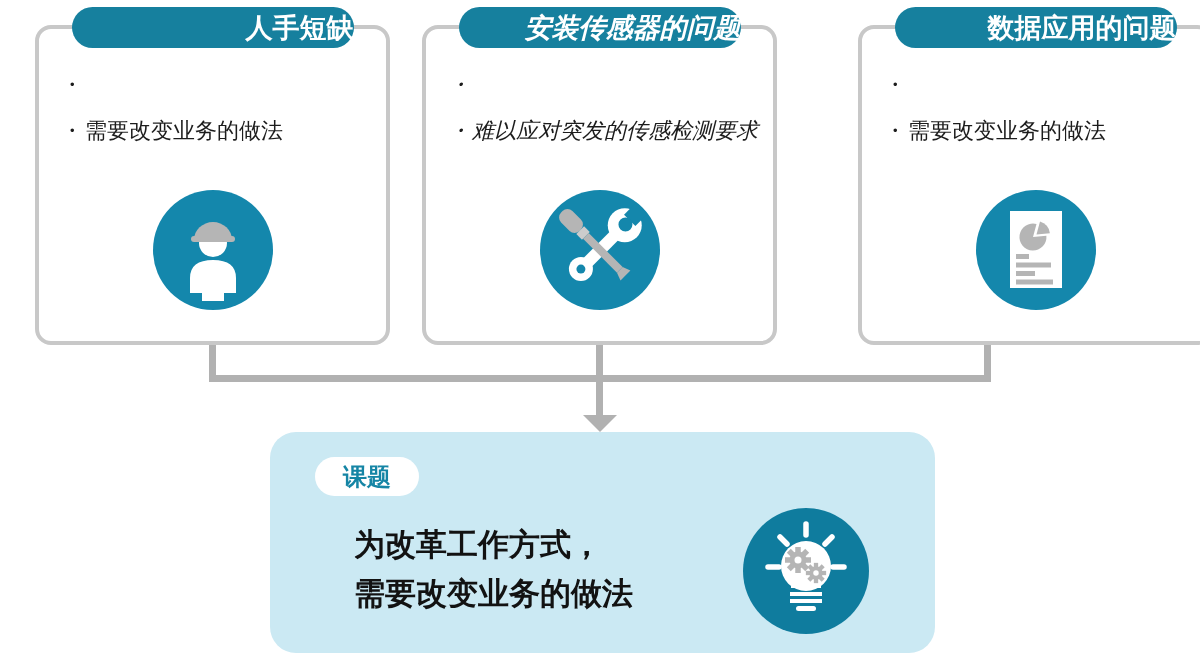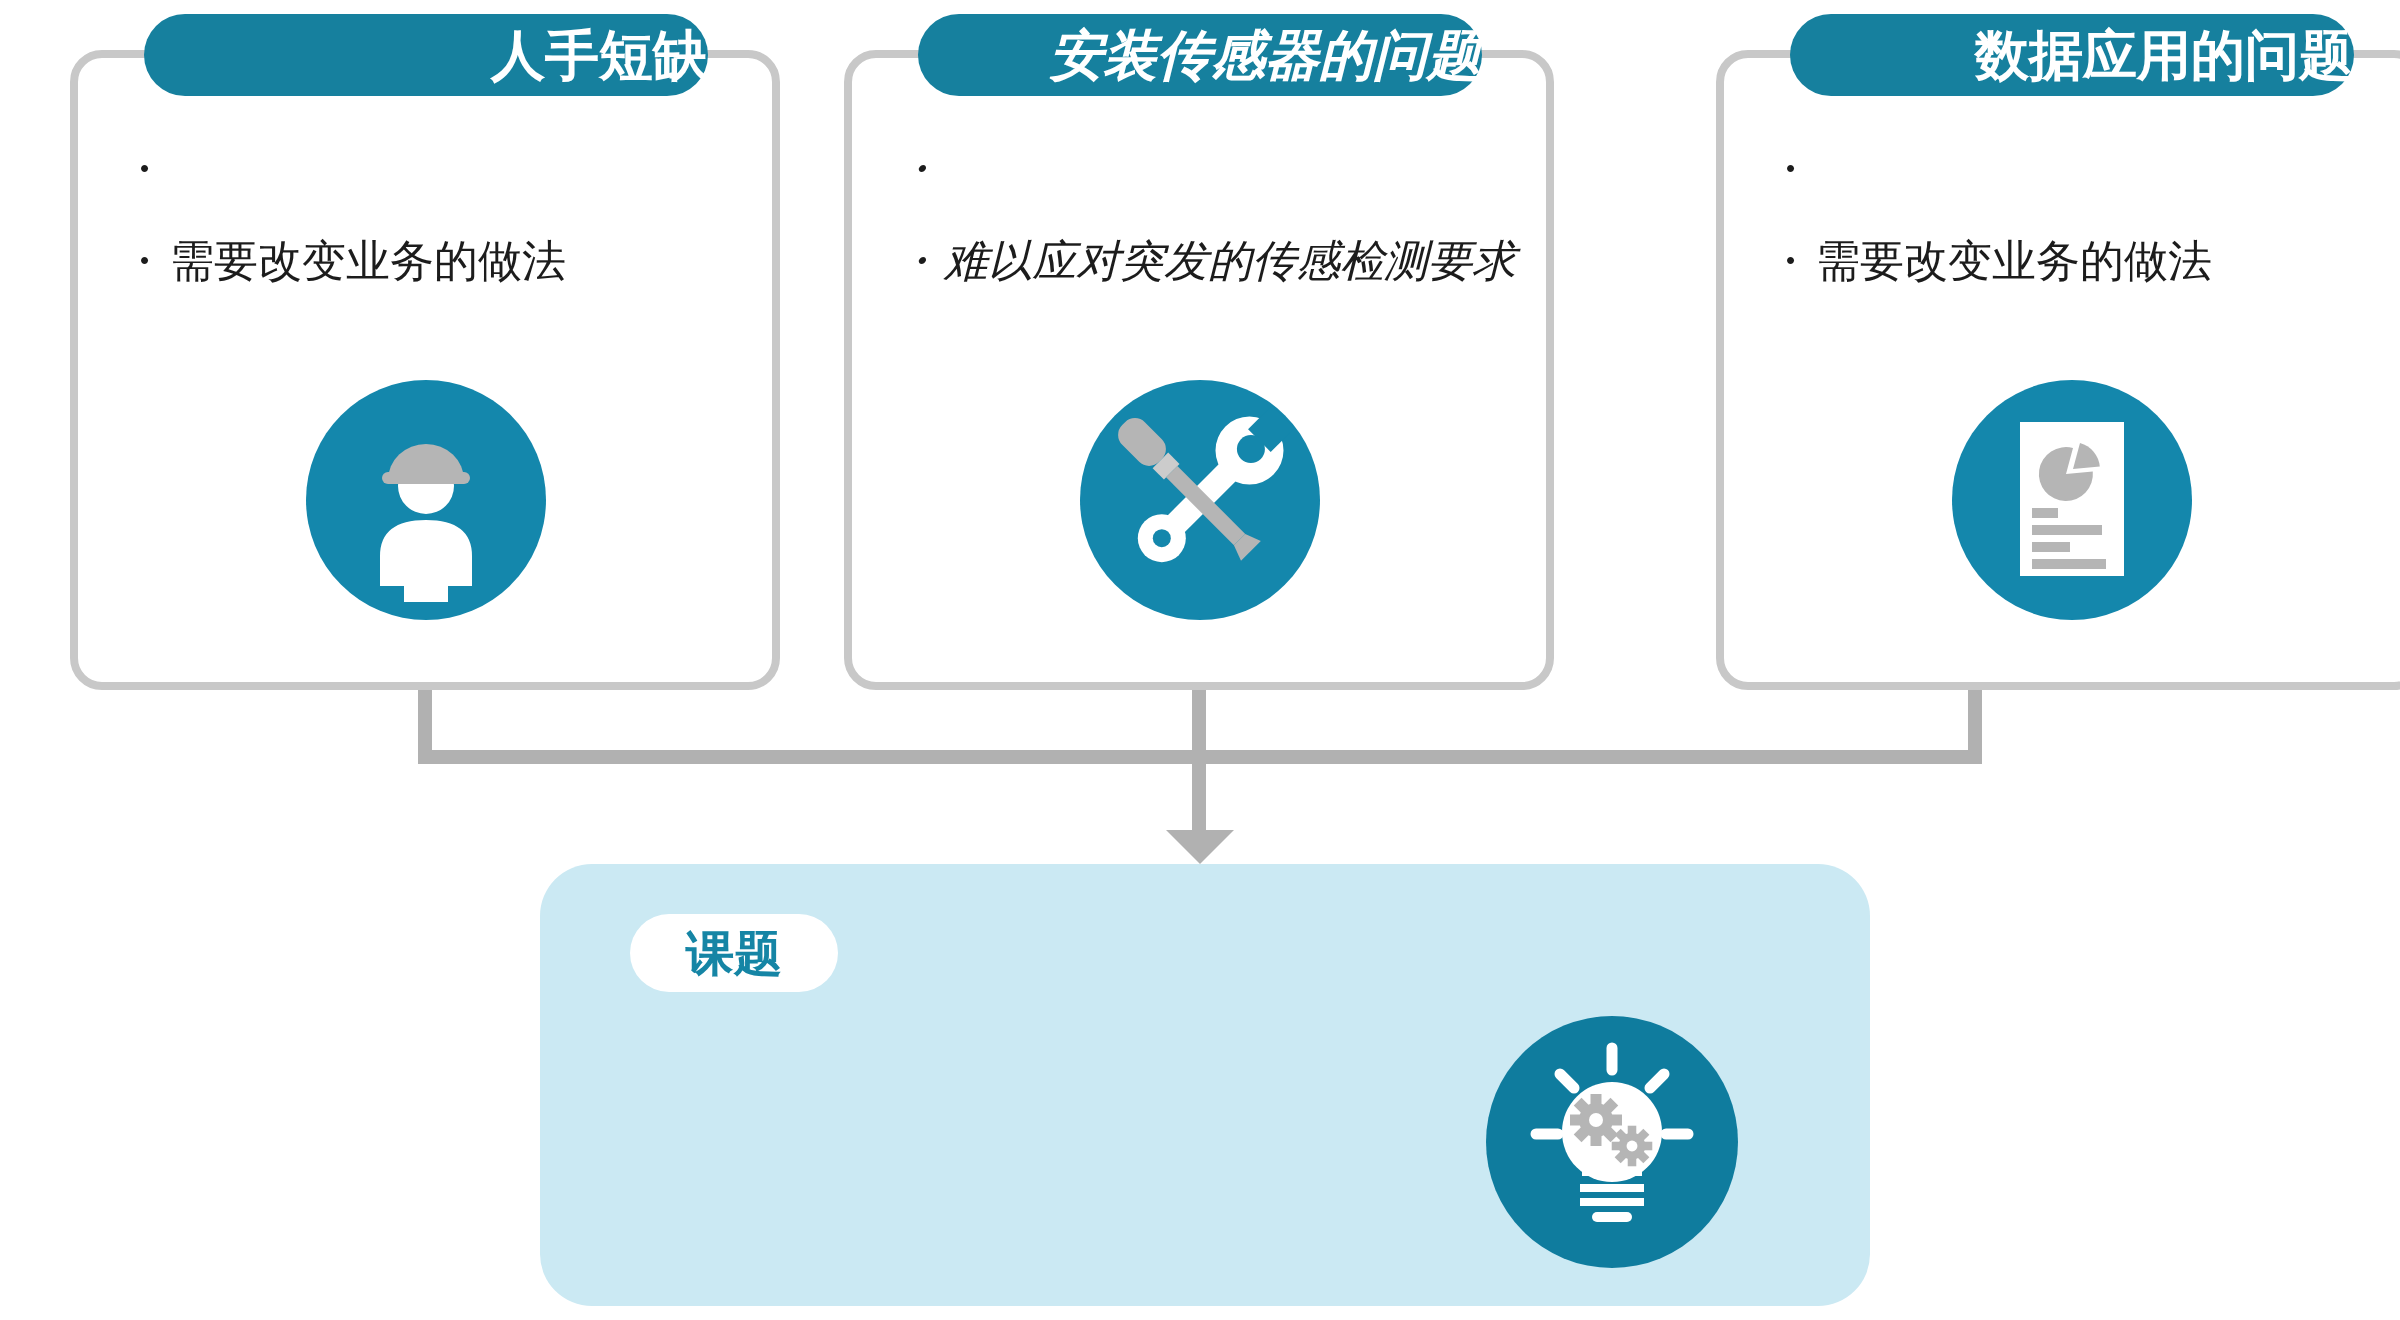--- a/index.html
+++ b/index.html
@@ -149,20 +149,24 @@
   <div class="stub s1"></div>
   <div class="stub s2"></div>
   <div class="stub s3"></div>
   <div class="hbar"></div>
   <div class="arrowhead"></div>
 
   <div class="conclusion">
     <div class="topic-pill">
       <span>课题</span>
     </div>
+    <div class="conclusion-text">
+      <div>为改革工作方式，</div>
+      <div>需要改变业务的做法</div>
+    </div>
     <div class="bulb-wrap">
       <svg width="126" height="126" viewBox="0 0 126 126">
         <circle cx="63" cy="63" r="63" fill="#0F7C9E"></circle>
         <g stroke="#ffffff" stroke-width="5.5" stroke-linecap="round">
           <line x1="63" y1="16" x2="63" y2="27"></line>
           <line x1="37" y1="29" x2="44" y2="36"></line>
           <line x1="89" y1="29" x2="82" y2="36"></line>
           <line x1="25" y1="59" x2="36" y2="59"></line>
           <line x1="101" y1="59" x2="90" y2="59"></line>
         </g>

